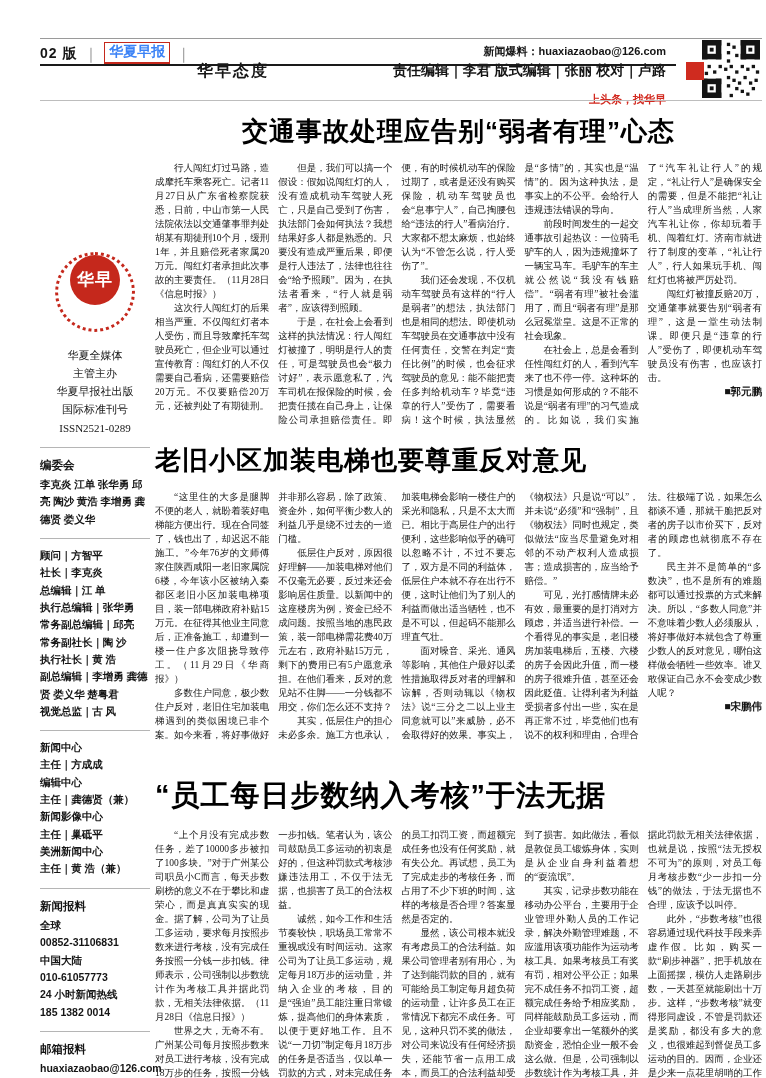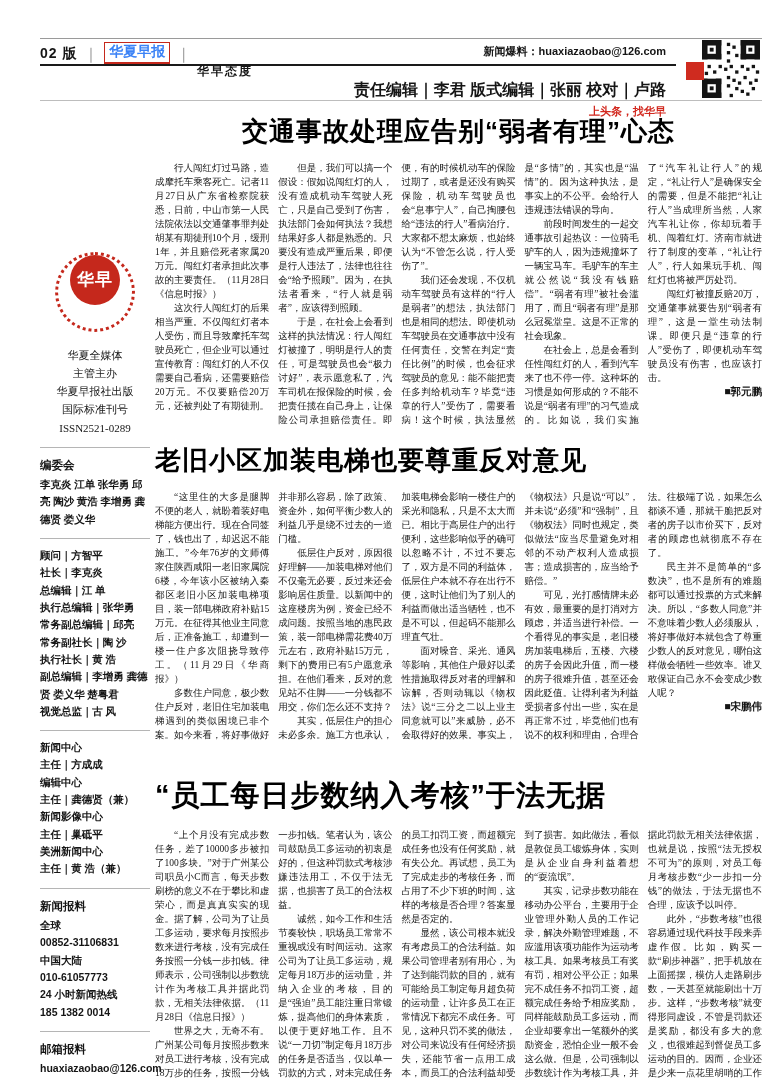--- a/index.html
+++ b/index.html
@@ -6,26 +6,26 @@
   .page{position:relative;width:766px;height:1078px;background:#ffffff;margin:0 auto;
         font-family:"Liberation Serif",serif;color:#151515;overflow:hidden;}
 
   
   .top-hairline{position:absolute;left:40px;top:38px;width:722px;height:1px;background:#9a9a9a;}
   .header{position:absolute;left:40px;top:42px;width:630px;height:24px;display:flex;align-items:center;}
   .page-no{font-family:"Liberation Sans",sans-serif;font-size:14px;font-weight:bold;letter-spacing:1px;}
   .h-sep{color:#888;font-size:15px;margin:0 6px;}
   .paper-logo{color:#3b82f6;font-weight:bold;font-size:14px;padding:1px 4px 2px 4px;
               border:1px solid #c5281c;border-bottom:4px solid #c5281c;line-height:1.1;}
-  .section-name{font-family:"Liberation Sans",sans-serif;font-size:12px;font-weight:bold;letter-spacing:2px;margin-top:34px;}
+  .section-name{font-family:"Liberation Sans",sans-serif;font-size:16px;font-weight:bold;letter-spacing:2px;margin-top:34px;}
   .header-right{position:absolute;right:100px;top:44px;width:420px;text-align:right;
                 font-family:"Liberation Sans",sans-serif;}
   .tip-line{font-size:11px;font-weight:bold;}
-  .editors-line{font-size:16px;font-weight:bold;margin-top:21px;}
-  .slogan-line{font-size:11px;font-weight:bold;color:#d2281e;margin-top:3px;}
+  .editors-line{font-size:14px;font-weight:bold;margin-top:3px;}
+  .slogan-line{font-size:11px;font-weight:bold;color:#d2281e;margin-top:12px;}
   .rule-thick{position:absolute;left:40px;top:64px;width:636px;height:2px;background:#1a1a1a;}
   .rule-thin{position:absolute;left:40px;top:100px;width:722px;height:1px;background:#bdbdbd;}
   .qr-wrap{position:absolute;right:6px;top:40px;width:58px;height:58px;}
   .qr-wrap svg{width:58px;height:58px;display:block;}
   .red-badge{position:absolute;right:62px;top:62px;width:18px;height:18px;background:#cf2b1f;}
 
   
   .sidebar{position:absolute;left:40px;top:252px;width:110px;font-size:10.5px;line-height:1.6;}
   .seal{width:74px;height:74px;margin:0 auto 14px auto;border:3px dotted #c5281c;border-radius:50%;
         display:flex;align-items:flex-start;justify-content:center;}

